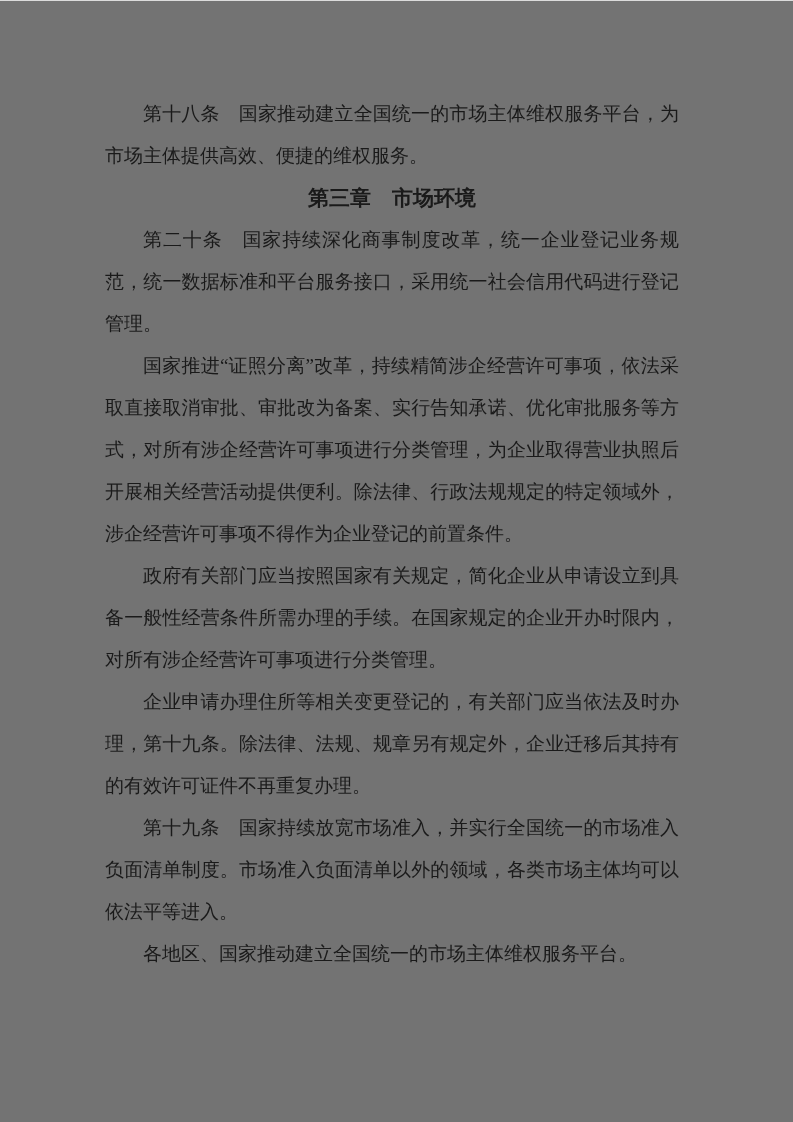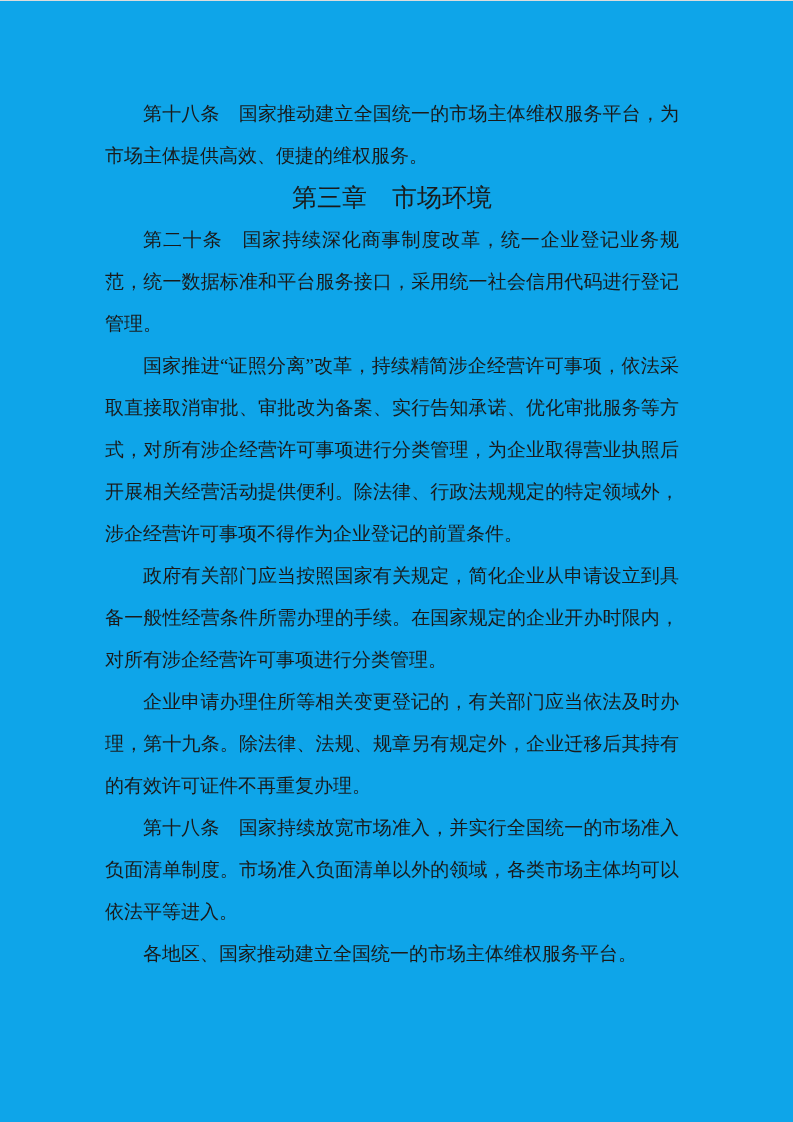--- a/index.html
+++ b/index.html
@@ -11,48 +11,48 @@
     width: 793px;
     height: 1122px;
     overflow: hidden;
   }
   .page {
     box-sizing: border-box;
     width: 793px;
     height: 1122px;
     padding: 92px 114px 0 105px;
     border-top: 1px solid #dcdcdc;
-    background: #0ea5e9;
+    background: #737373;
   }
   .doc {
     font-family: "Liberation Serif", "DejaVu Serif", serif;
     font-size: 19px;
     line-height: 42px;
     color: #1a1a1a;
     text-align: justify;
   }
   .doc p {
     margin: 0;
     text-indent: 2em;
     word-break: break-all;
   }
   .doc .chapter-heading {
     text-indent: 0;
     text-align: center;
-    font-weight: normal;
-    font-size: 25px;
+    font-weight: bold;
+    font-size: 21px;
   }
 </style>
 </head>
 <body>
 
 <div class="page">
   <div class="doc">
     <p>第十八条　国家推动建立全国统一的市场主体维权服务平台，为市场主体提供高效、便捷的维权服务。</p>
     <p class="chapter-heading">第三章　市场环境</p>
     <p>第二十条　国家持续深化商事制度改革，统一企业登记业务规范，统一数据标准和平台服务接口，采用统一社会信用代码进行登记管理。</p>
     <p>国家推进“证照分离”改革，持续精简涉企经营许可事项，依法采取直接取消审批、审批改为备案、实行告知承诺、优化审批服务等方式，对所有涉企经营许可事项进行分类管理，为企业取得营业执照后开展相关经营活动提供便利。除法律、行政法规规定的特定领域外，涉企经营许可事项不得作为企业登记的前置条件。</p>
     <p>政府有关部门应当按照国家有关规定，简化企业从申请设立到具备一般性经营条件所需办理的手续。在国家规定的企业开办时限内，对所有涉企经营许可事项进行分类管理。</p>
     <p>企业申请办理住所等相关变更登记的，有关部门应当依法及时办理，第十九条。除法律、法规、规章另有规定外，企业迁移后其持有的有效许可证件不再重复办理。</p>
-    <p>第十八条　国家持续放宽市场准入，并实行全国统一的市场准入负面清单制度。市场准入负面清单以外的领域，各类市场主体均可以依法平等进入。</p>
+    <p>第十九条　国家持续放宽市场准入，并实行全国统一的市场准入负面清单制度。市场准入负面清单以外的领域，各类市场主体均可以依法平等进入。</p>
     <p>各地区、国家推动建立全国统一的市场主体维权服务平台。</p>
   </div>
 </div>
 
 </body></html>

